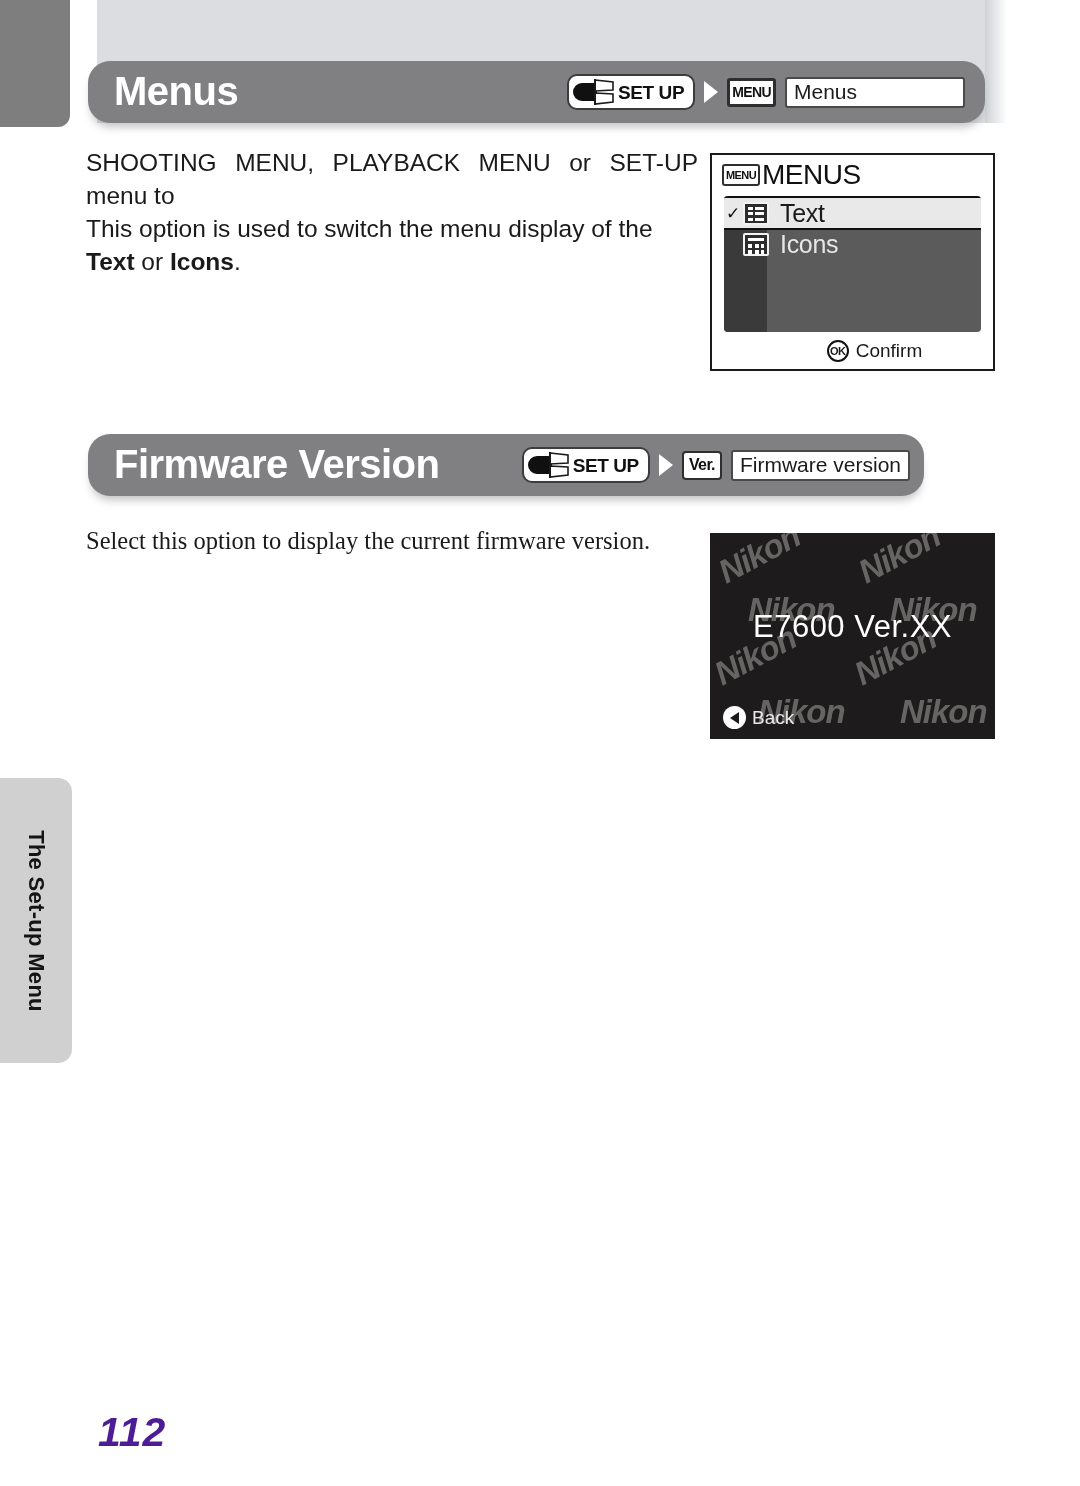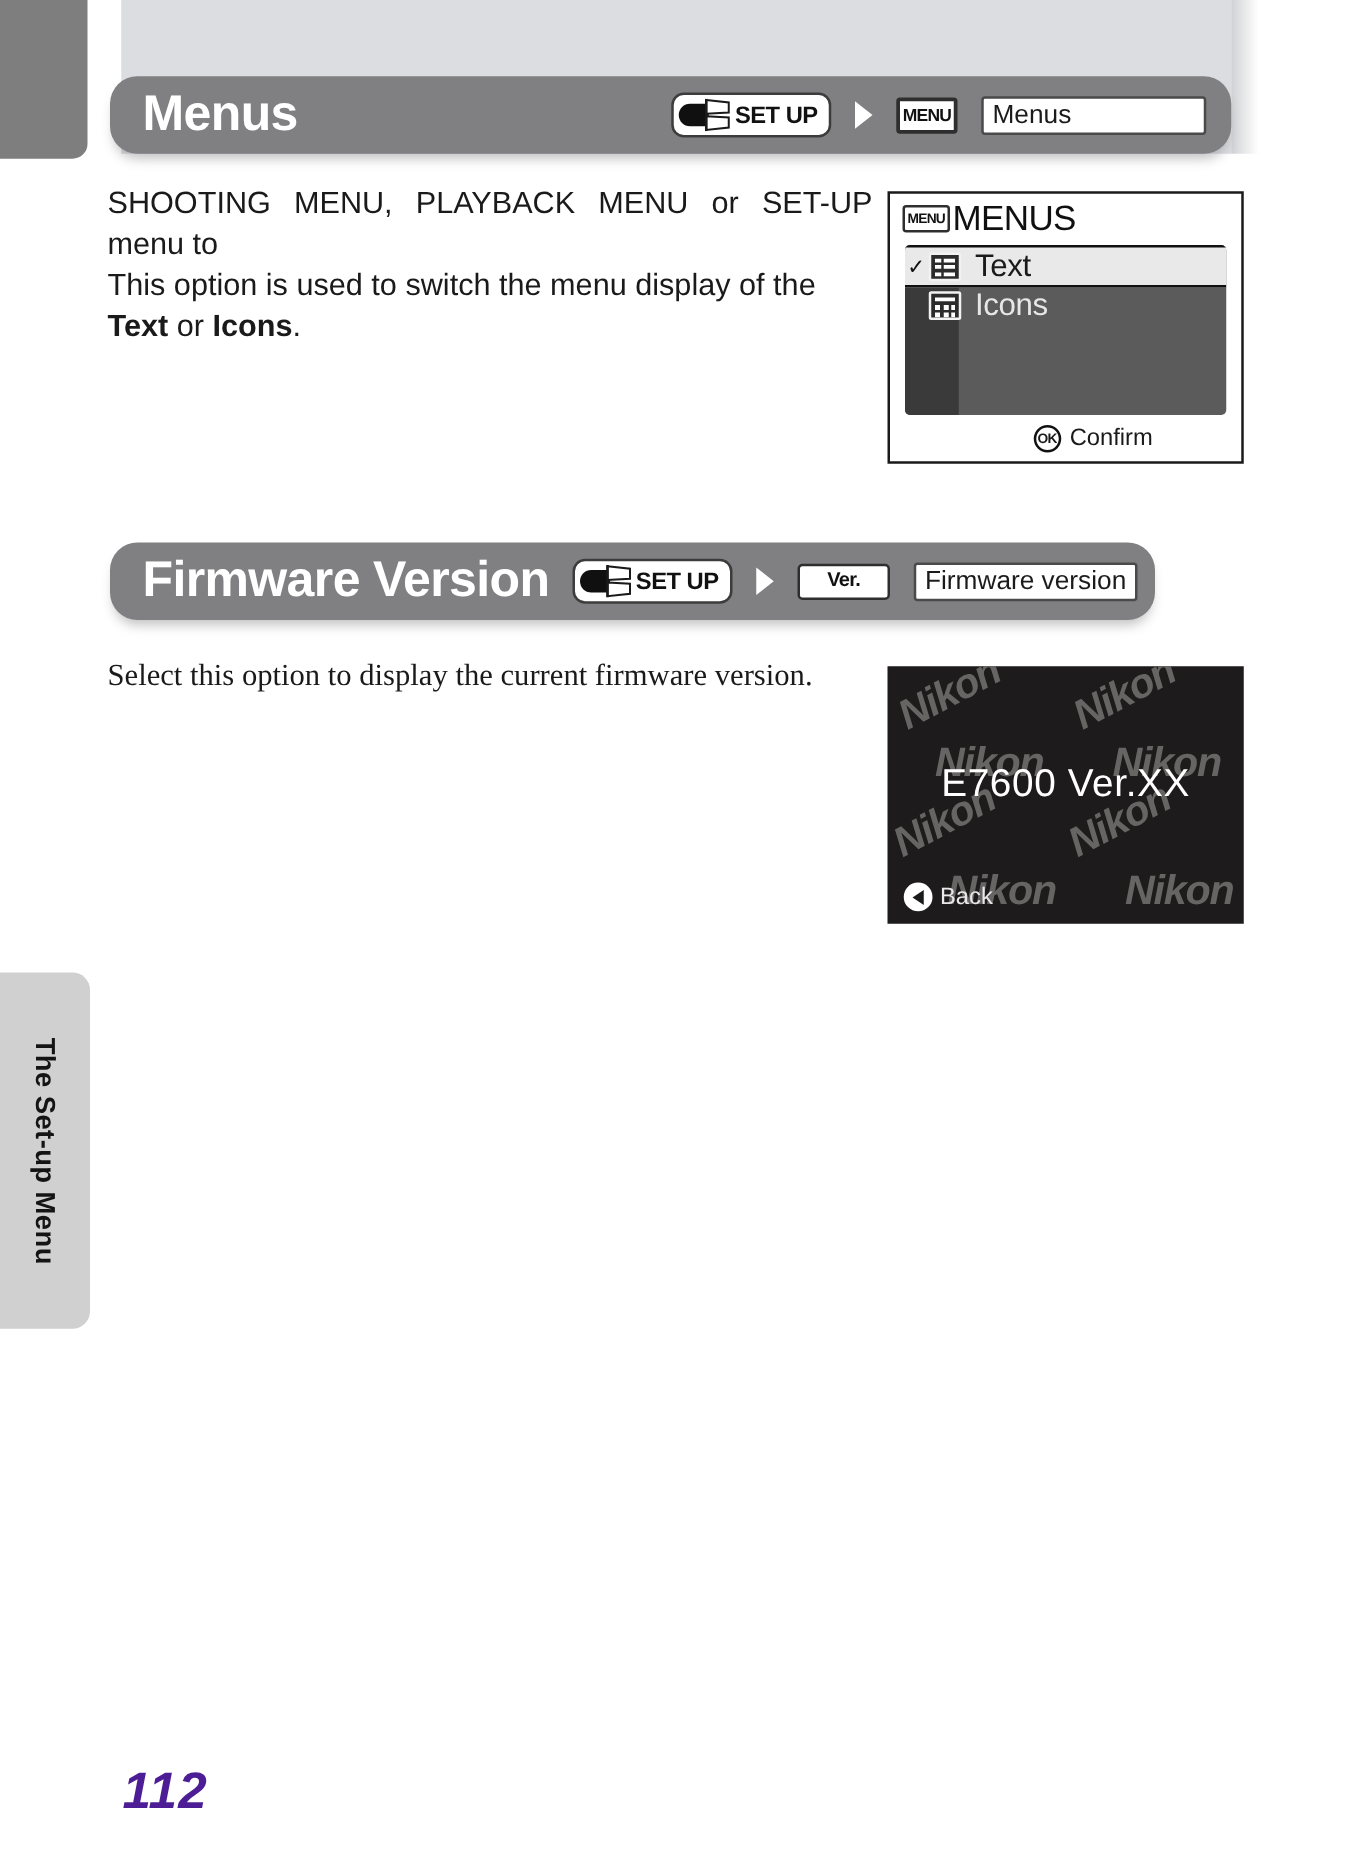--- a/index.html
+++ b/index.html
@@ -70,21 +70,21 @@
   #firmware-bar { left: 88px; top: 434px; width: 836px; height: 62px; }
   #firmware-bar .sec-title { font-size: 40px; }
 
   
   .crumb {
     position: absolute;
     top: 50%;
     transform: translateY(-50%);
     display: flex;
     align-items: center;
-    gap: 19px;
+    gap: 9px;
   }
 
   
   .dial-pill {
     position: relative;
     display: flex;
     align-items: center;
     background: #ffffff;
     border: 2px solid #3c3c3c;
     border-radius: 10px;
@@ -133,21 +133,21 @@
   }
 
   .badge {
     background: #ffffff;
     border: 2px solid #2e2e2e;
     border-radius: 4px;
     height: 29px;
     display: flex;
     align-items: center;
     justify-content: center;
-    padding: 0 22px;
+    padding: 0 5px;
     box-sizing: border-box;
     font-size: 16px;
     font-weight: bold;
     color: #111;
     letter-spacing: -0.6px;
     flex: none;
     line-height: 1;
   }
   .badge.menu-badge {
     font-size: 14px;

